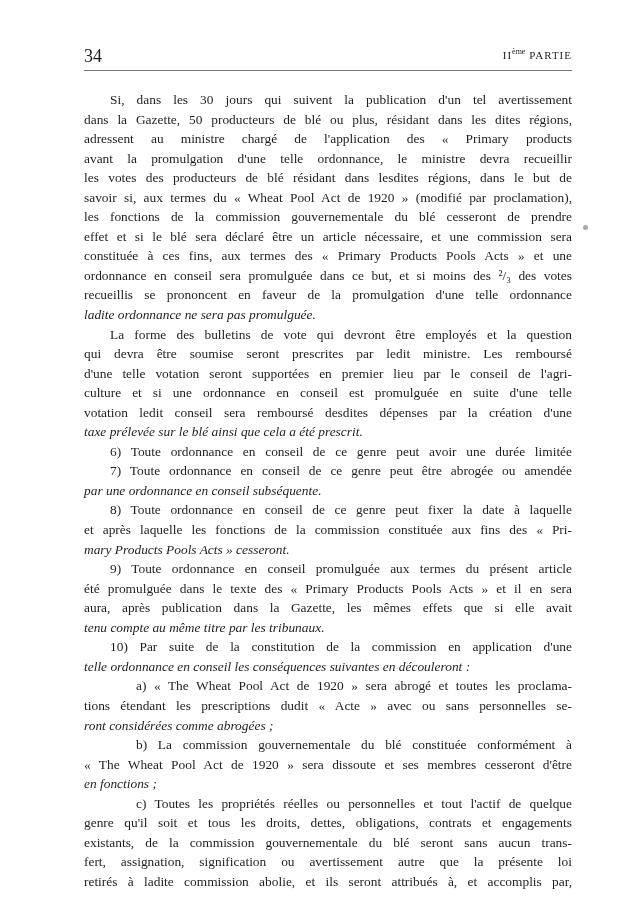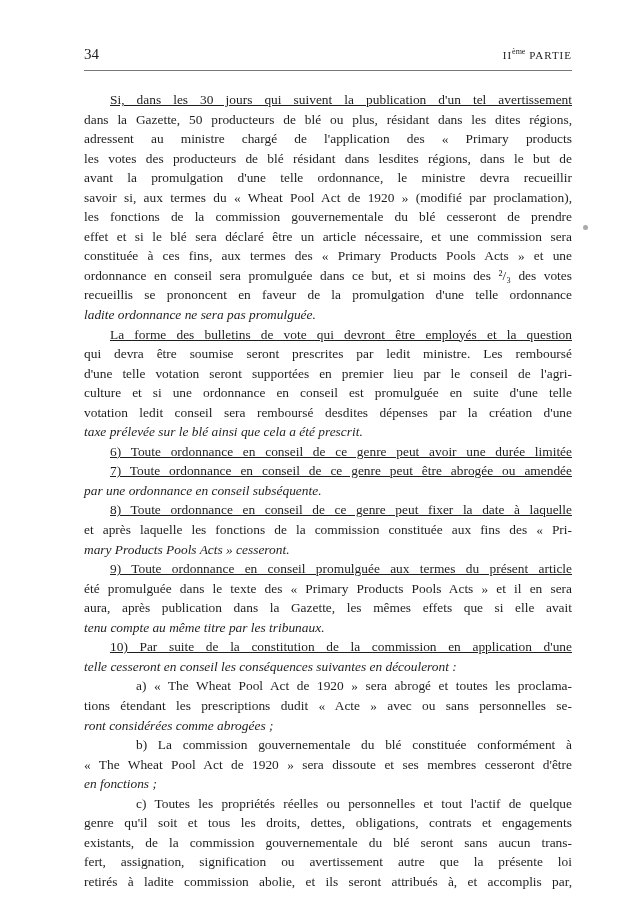--- a/index.html
+++ b/index.html
@@ -2,46 +2,46 @@
 <html><head>
 <meta charset="utf-8">
 <style>
   html, body { margin: 0; padding: 0; }
   body {
     width: 636px; height: 900px; background: #ffffff; position: relative; overflow: hidden;
     font-family: "DejaVu Serif", "Liberation Serif", serif; color: #1e1e1e;
   }
   .page { position: absolute; left: 84px; top: 0; width: 488px; }
   .header { position: absolute; top: 46px; left: 0; width: 488px; height: 20px; font-size: 14px; }
-  .pagenum { position: absolute; left: 0; top: 0; font-family: "Liberation Serif", serif; font-size: 15px; }
+  .pagenum { position: absolute; left: 0; top: 0; font-family: "Liberation Serif", serif; font-size: 18px; }
   .running { position: absolute; left: 0; width: 488px; text-align: right; top: 1px; font-family: "Liberation Serif", serif; font-size: 11px; letter-spacing: 1px; }
   .running sup { font-size: 8px; letter-spacing: 0; }
   .rule { position: absolute; top: 70px; left: 0; width: 488px; height: 1px; background: #777; }
   .body { position: absolute; top: 90px; left: 0; width: 488px; font-family: "Liberation Serif", serif; font-size: 13.4px; line-height: 19.55px; text-align: justify; }
   .line { display: block; white-space: nowrap; text-align: justify; text-align-last: justify; height: 19.55px; }
   .line.last { text-align-last: left; font-style: italic; }
-  .ind1 { padding-left: 26px; text-decoration: underline; }
+  .ind1 { padding-left: 26px; }
   .ind2 { padding-left: 52px; }
   .mark { position: absolute; left: 583px; top: 225px; width: 5px; height: 5px; border-radius: 50%; background: #aaa; }
 </style>
 </head>
 <body>
 
 <div class="page">
   <div class="header">
     <span class="pagenum">34</span>
     <span class="running"><span>II</span><sup>ème</sup><span> PARTIE</span></span>
   </div>
   <div class="rule"></div>
   <div class="body" id="body">
       <span class="line ind1">Si, dans les 30 jours qui suivent la publication d'un tel avertissement</span>
       <span class="line">dans la Gazette, 50 producteurs de blé ou plus, résidant dans les dites régions,</span>
       <span class="line">adressent au ministre chargé de l'application des « Primary products</span>
+      <span class="line">avant la promulgation d'une telle ordonnance, le ministre devra recueillir</span>
       <span class="line">les votes des producteurs de blé résidant dans lesdites régions, dans le but de</span>
-      <span class="line">avant la promulgation d'une telle ordonnance, le ministre devra recueillir</span>
       <span class="line">savoir si, aux termes du « Wheat Pool Act de 1920 » (modifié par proclamation),</span>
       <span class="line">les fonctions de la commission gouvernementale du blé cesseront de prendre</span>
       <span class="line">effet et si le blé sera déclaré être un article nécessaire, et une commission sera</span>
       <span class="line">constituée à ces fins, aux termes des « Primary Products Pools Acts » et une</span>
       <span class="line">ordonnance en conseil sera promulguée dans ce but, et si moins des ²/₃ des votes</span>
       <span class="line">recueillis se prononcent en faveur de la promulgation d'une telle ordonnance</span>
       <span class="line last">ladite ordonnance ne sera pas promulguée.</span>
       <span class="line ind1">La forme des bulletins de vote qui devront être employés et la question</span>
       <span class="line">qui devra être soumise seront prescrites par ledit ministre. Les remboursé</span>
       <span class="line">d'une telle votation seront supportées en premier lieu par le conseil de l'agri-</span>
@@ -52,21 +52,21 @@
       <span class="line ind1">7) Toute ordonnance en conseil de ce genre peut être abrogée ou amendée</span>
       <span class="line last">par une ordonnance en conseil subséquente.</span>
       <span class="line ind1">8) Toute ordonnance en conseil de ce genre peut fixer la date à laquelle</span>
       <span class="line">et après laquelle les fonctions de la commission constituée aux fins des « Pri-</span>
       <span class="line last">mary Products Pools Acts » cesseront.</span>
       <span class="line ind1">9) Toute ordonnance en conseil promulguée aux termes du présent article</span>
       <span class="line">été promulguée dans le texte des « Primary Products Pools Acts » et il en sera</span>
       <span class="line">aura, après publication dans la Gazette, les mêmes effets que si elle avait</span>
       <span class="line last">tenu compte au même titre par les tribunaux.</span>
       <span class="line ind1">10) Par suite de la constitution de la commission en application d'une</span>
-      <span class="line last">telle cesseront en conseil les conséquences suivantes en découleront :</span>
+      <span class="line last">telle ordonnance en conseil les conséquences suivantes en découleront :</span>
       <span class="line ind2">a) « The Wheat Pool Act de 1920 » sera abrogé et toutes les proclama-</span>
       <span class="line">tions étendant les prescriptions dudit « Acte » avec ou sans personnelles se-</span>
       <span class="line last">ront considérées comme abrogées ;</span>
       <span class="line ind2">b) La commission gouvernementale du blé constituée conformément à</span>
       <span class="line">« The Wheat Pool Act de 1920 » sera dissoute et ses membres cesseront d'être</span>
       <span class="line last">en fonctions ;</span>
       <span class="line ind2">c) Toutes les propriétés réelles ou personnelles et tout l'actif de quelque</span>
       <span class="line">genre qu'il soit et tous les droits, dettes, obligations, contrats et engagements</span>
       <span class="line">existants, de la commission gouvernementale du blé seront sans aucun trans-</span>
       <span class="line">fert, assignation, signification ou avertissement autre que la présente loi</span>

